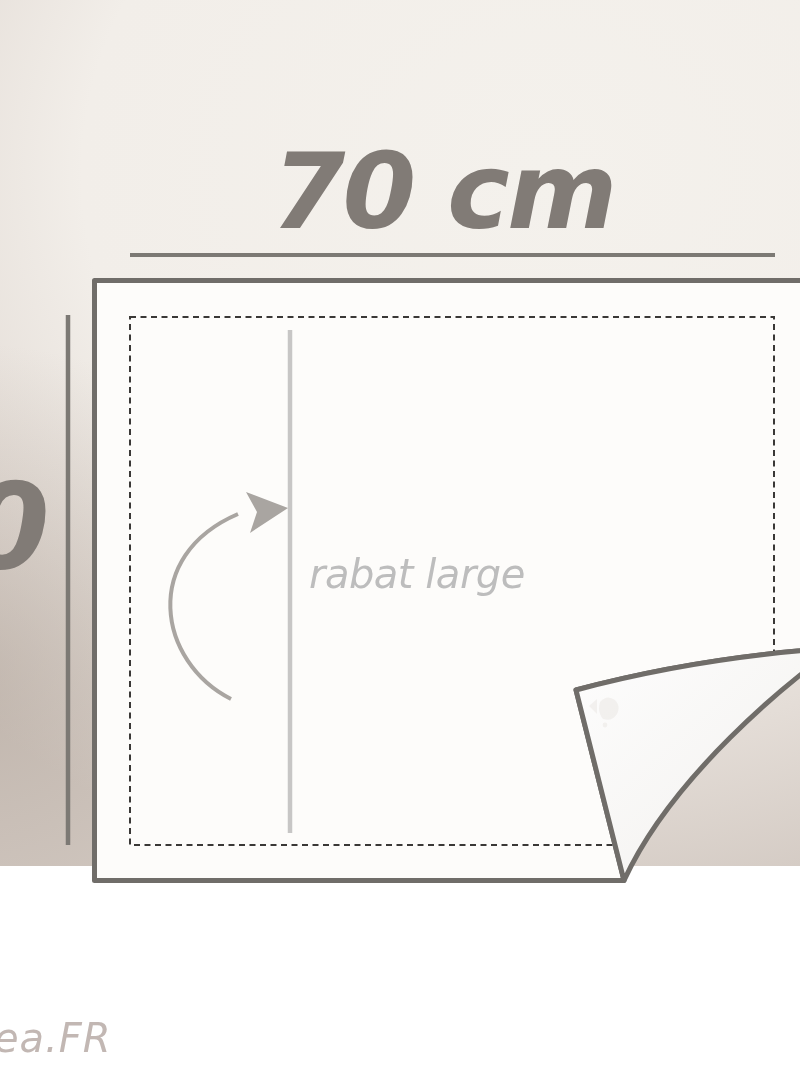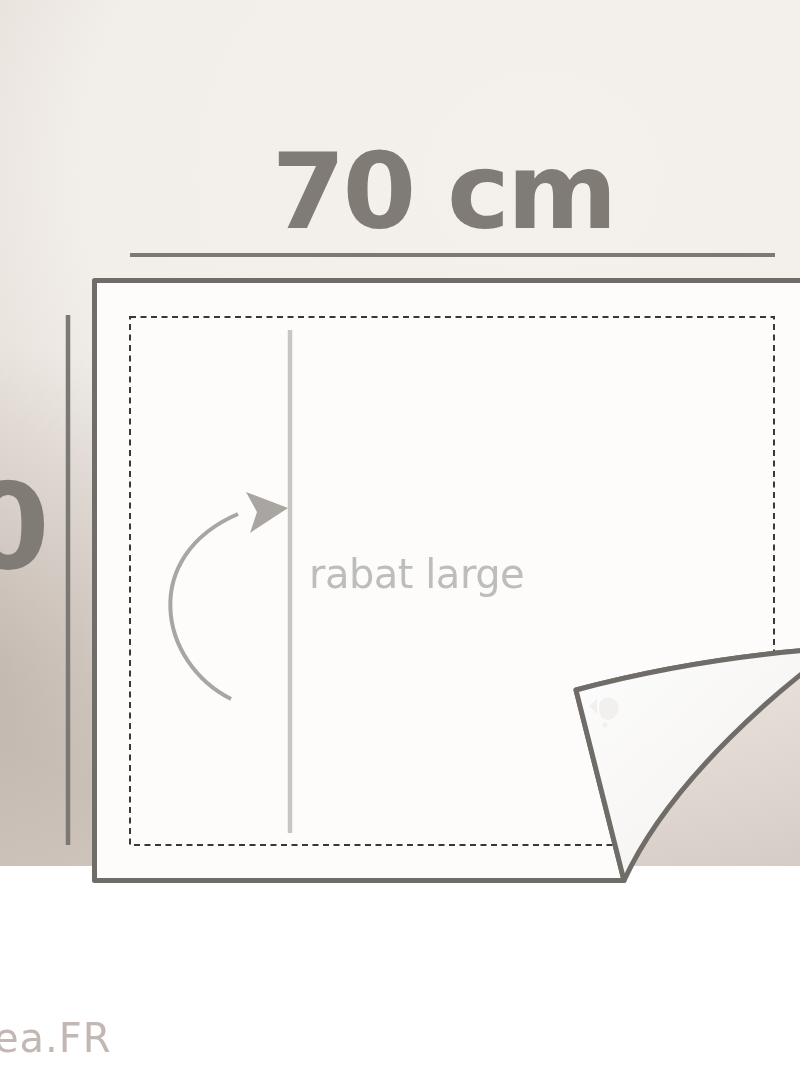--- a/index.html
+++ b/index.html
@@ -5,20 +5,21 @@
   html,body{margin:0;padding:0;}
   body{
     width:800px;height:1070px;overflow:hidden;
     font-family:"DejaVu Sans", sans-serif;
   }
   .stage{
     position:relative;width:800px;height:866px;
     background:
       radial-gradient(70% 55% at -5% 78%, rgba(164,150,139,0.42), rgba(164,150,139,0) 70%),
       radial-gradient(105% 85% at 68% 20%, #f4f1ec 0%, #f2eee9 55%, #e4ddd7 78%, #d4cbc4 100%);
+    font-style: italic;
   }
   .stage svg{position:absolute;left:0;top:0;}
   text{font-family:"DejaVu Sans", sans-serif;}
   .dim-label{font-weight:bold;fill:#817b76;}
   .flap-label{fill:#bdbdbd;}
   .site-mark{fill:#b3a6a1;opacity:.8;letter-spacing:1px;}
 </style>
 </head>
 <body>
 

